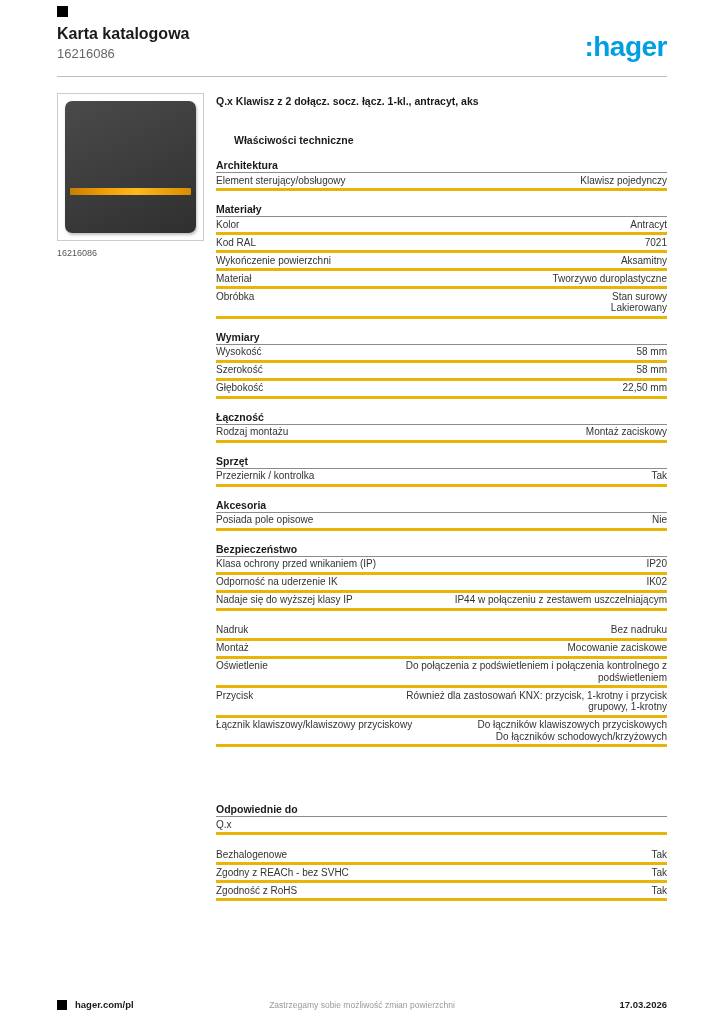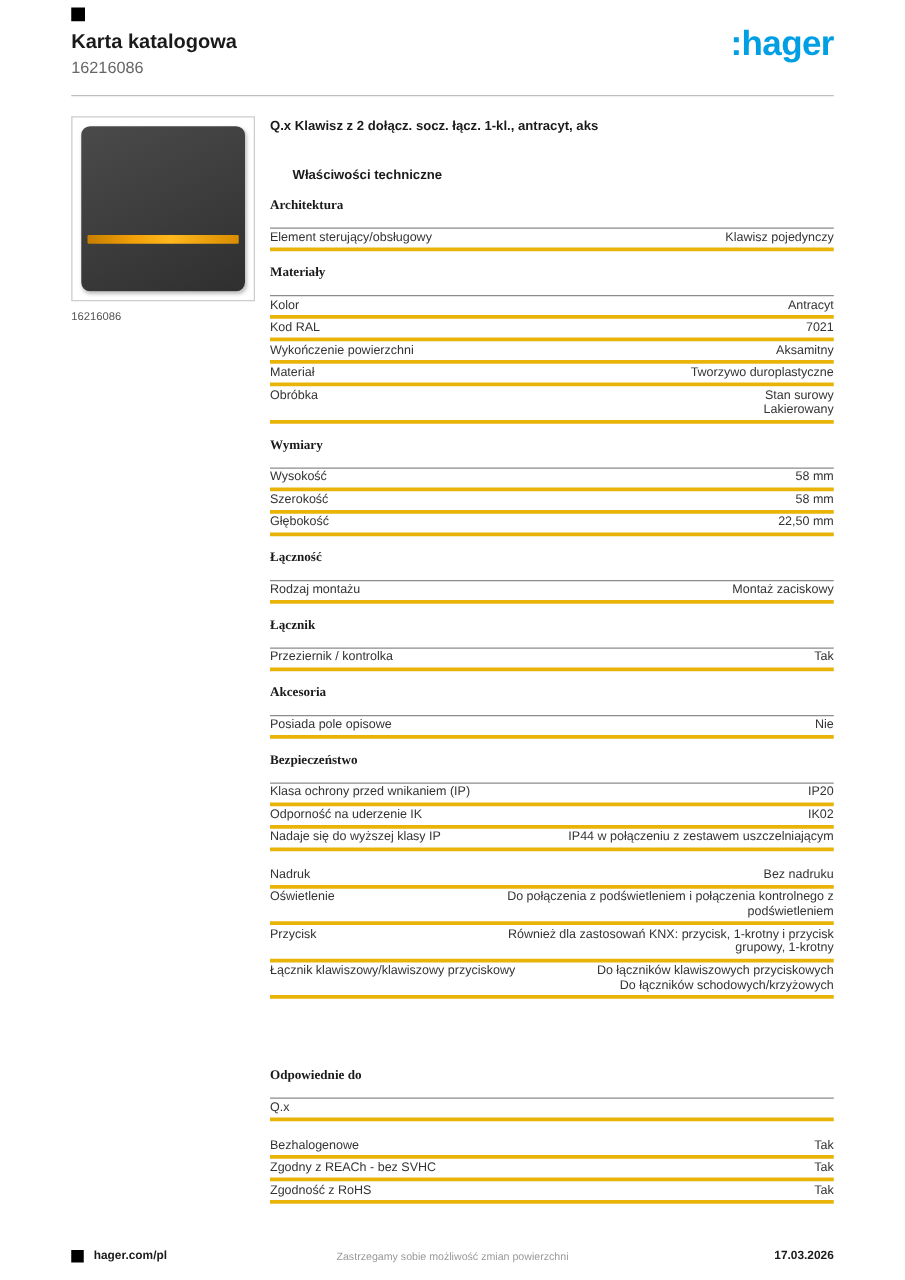--- a/index.html
+++ b/index.html
@@ -5,21 +5,21 @@
   :root{
     --hager-blue:#009fe3;
     --stripe-orange:#f2a007;
     --switch-dark:#3d3d3d;
   }
   html,body{margin:0;padding:0;background:#ffffff;}
   body{font-family:"Liberation Sans",sans-serif;color:#1a1a1a;}
   .page{position:relative;width:724px;height:1024px;background:#fff;overflow:hidden;}
 
   
-  .header{display:flex;justify-content:space-between;align-items:flex-start;padding:6px 57px 0 57px;}
+  .header{display:flex;justify-content:space-between;align-items:flex-end;padding:6px 57px 0 57px;}
   .brand-square{width:11px;height:11px;background:#000;margin-bottom:8px;}
   .page-title{font-size:16px;font-weight:bold;line-height:17px;color:#1a1a1a;}
   .product-number{font-size:13px;color:#666;margin-top:4px;}
   .hager-logo{font-size:28px;font-weight:bold;color:var(--hager-blue);line-height:1;margin-top:15px;letter-spacing:-0.5px;}
   .header-divider{border:none;border-top:1px solid #bdbdbd;margin:15px 57px 0 57px;}
 
   
   .main{display:flex;padding:16px 57px 0 57px;}
   .left-col{width:147px;flex:0 0 147px;}
   .image-frame{width:147px;height:148px;border:1px solid #cccccc;padding:7px;box-sizing:border-box;background:#fff;}
@@ -31,21 +31,21 @@
   .image-caption{font-size:9px;color:#555;margin-top:7px;}
 
   .right-col{flex:1;margin-left:12px;min-width:0;}
   .product-title{font-size:10.5px;font-weight:bold;line-height:13px;padding-top:2px;}
   .tech-heading{font-size:10.5px;font-weight:bold;margin-top:26px;margin-left:18px;}
   .spec-sections{margin-top:13px;}
 
   .spec-section{margin-top:12px;}
   .spec-section:first-child{margin-top:0;}
   .spec-section:nth-child(9){margin-top:56px;}   
-  .section-title{font-size:10.5px;font-weight:bold;line-height:12px;padding-bottom:11px;border-bottom:1px solid #8c8c8c;font-family:Liberation Serif, serif;}
+  .section-title{font-size:10.5px;font-weight:bold;line-height:12px;padding-bottom:1px;border-bottom:1px solid #8c8c8c;}
   .spec-row{display:flex;justify-content:space-between;align-items:flex-start;
     border-bottom:3px solid #eab308;padding:1.5px 0 2px 0;font-size:10px;line-height:11.5px;color:#333;}
   .spec-label{padding-right:12px;}
   .spec-value{margin-left:auto;text-align:right;max-width:62%;white-space:pre-line;}
 
   
   .footer{position:absolute;left:57px;right:57px;bottom:14px;display:flex;align-items:center;font-size:9.5px;gap:20px;}
   .footer-left{display:flex;align-items:center;font-weight:bold;z-index:1;}
   .footer-square{width:10px;height:10px;background:#000;margin-right:8px;}
   .footer-center{position:absolute;left:0;right:0;text-align:center;color:#999;font-size:8.5px;}
@@ -129,21 +129,21 @@
             </div>
           </div>
           <div class="spec-section">
             <div class="section-title">Łączność</div>
             <div class="spec-row">
               <div class="spec-label">Rodzaj montażu</div>
               <div class="spec-value">Montaż zaciskowy</div>
             </div>
           </div>
           <div class="spec-section">
-            <div class="section-title">Łącznik</div>
+            <div class="section-title">Sprzęt</div>
             <div class="spec-row">
               <div class="spec-label">Przeziernik / kontrolka</div>
               <div class="spec-value">Tak</div>
             </div>
           </div>
           <div class="spec-section">
             <div class="section-title">Akcesoria</div>
             <div class="spec-row">
               <div class="spec-label">Posiada pole opisowe</div>
               <div class="spec-value">Nie</div>
@@ -161,20 +161,24 @@
             </div>
             <div class="spec-row">
               <div class="spec-label">Nadaje się do wyższej klasy IP</div>
               <div class="spec-value">IP44 w połączeniu z zestawem uszczelniającym</div>
             </div>
           </div>
           <div class="spec-section">
             <div class="spec-row">
               <div class="spec-label">Nadruk</div>
               <div class="spec-value">Bez nadruku</div>
+            </div>
+            <div class="spec-row">
+              <div class="spec-label">Montaż</div>
+              <div class="spec-value">Mocowanie zaciskowe</div>
             </div>
             <div class="spec-row">
               <div class="spec-label">Oświetlenie</div>
               <div class="spec-value">Do połączenia z podświetleniem i połączenia kontrolnego z podświetleniem</div>
             </div>
             <div class="spec-row">
               <div class="spec-label">Przycisk</div>
               <div class="spec-value">Również dla zastosowań KNX: przycisk, 1-krotny i przycisk grupowy, 1-krotny</div>
             </div>
             <div class="spec-row">

